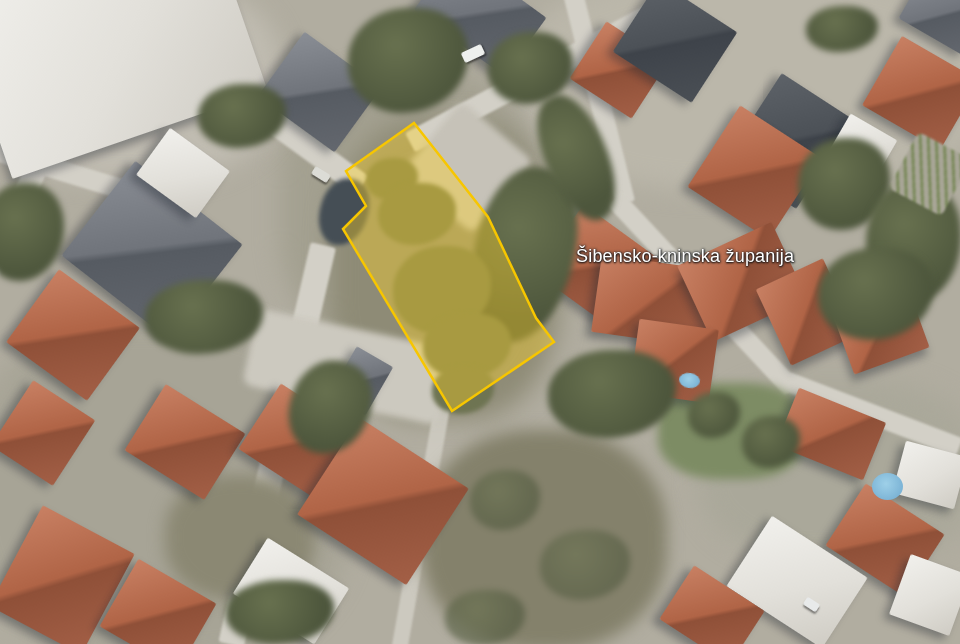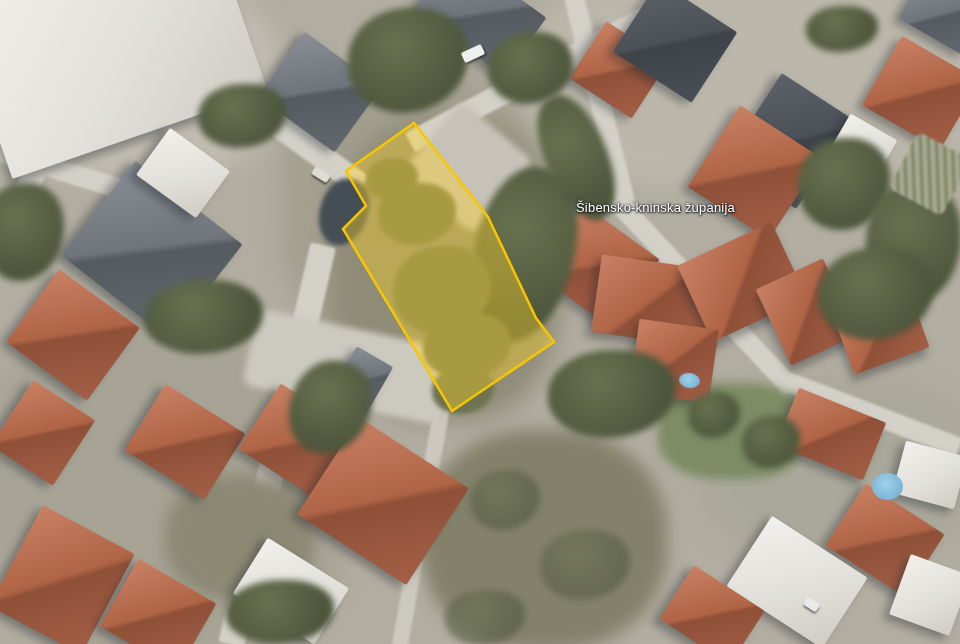--- a/index.html
+++ b/index.html
@@ -14,22 +14,22 @@
   .d{background:linear-gradient(135deg,#5d6268 0%,#4c5157 48%,#3e434a 52%,#4a4f55 100%);}
   .w{background:linear-gradient(135deg,#f1f0ec 0%,#e2e0da 55%,#cfccc4 100%);}
   .tree{position:absolute;border-radius:50% 42% 55% 45%;filter:blur(3px);background:radial-gradient(circle at 40% 35%,#68714f,#4d563c 72%);}
   .shrub{position:absolute;border-radius:45%;filter:blur(8px);background:#84816b;}
   .lawn{position:absolute;border-radius:40%;filter:blur(5px);background:#7d8c64;}
   .pool{position:absolute;background:radial-gradient(circle at 45% 40%,#9ed0e8,#6fa9cf);border-radius:50%;filter:blur(.6px);}
   .car{position:absolute;border-radius:2px;box-shadow:1px 2px 2px rgba(0,0,0,.45);filter:blur(.4px);}
   .vineyard{position:absolute;background:repeating-linear-gradient(60deg,#7b8a5c 0 3px,#a9a698 3px 8px);border-radius:6px;filter:blur(1px);}
   #parcel-svg{position:absolute;left:0;top:0;pointer-events:none;}
   #parcel-svg polygon{pointer-events:auto;}
-  #map-label{position:absolute;font-size:13px;letter-spacing:.2px;white-space:nowrap;
-    text-shadow:0 1px 2px rgba(0,0,0,.9),0 0 3px rgba(40,45,50,.9),1px 0 2px rgba(40,45,50,.8);}
+  #map-label{position:absolute;font-size:18px;letter-spacing:.2px;white-space:nowrap;
+    text-shadow:0 1px 2px rgba(0,0,0,.9),0 0 3px rgba(40,45,50,.9),1px 0 2px rgba(40,45,50,.8);margin-top:46px;}
 </style>
 </head>
 <body>
 
 <div id="map">
 
   <div class="patch" style="left:-30px;top:320px;width:380px;height:340px;background:#a7a496;"></div>
   <div class="patch" style="left:520px;top:-30px;width:470px;height:220px;background:#bbb7aa;"></div>
   <div class="patch" style="left:280px;top:70px;width:260px;height:280px;background:#a3a090;"></div>
   <div class="patch" style="left:330px;top:120px;width:230px;height:300px;background:#8e8b76;"></div>

